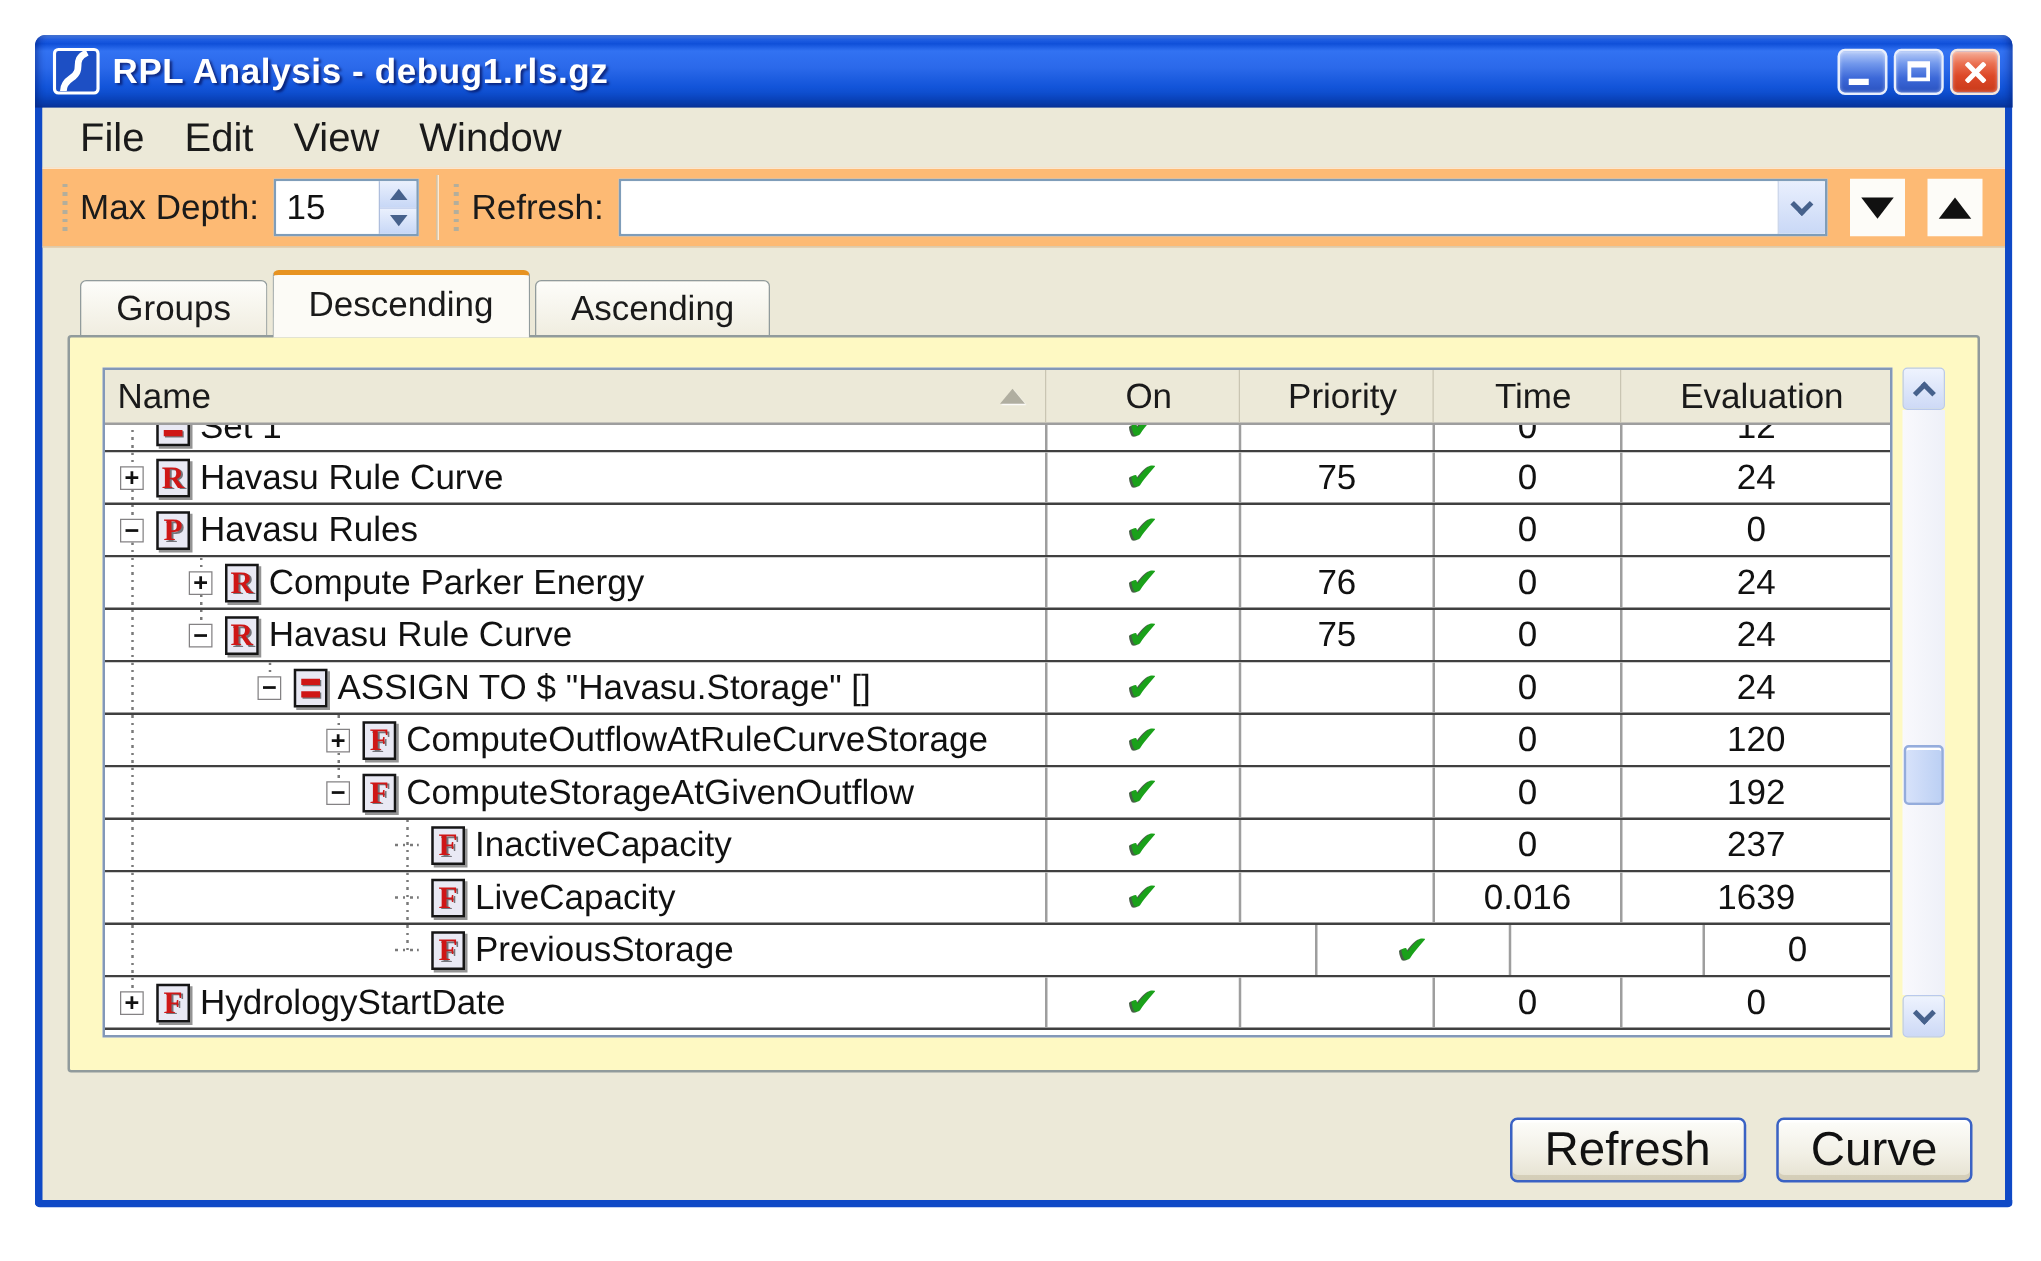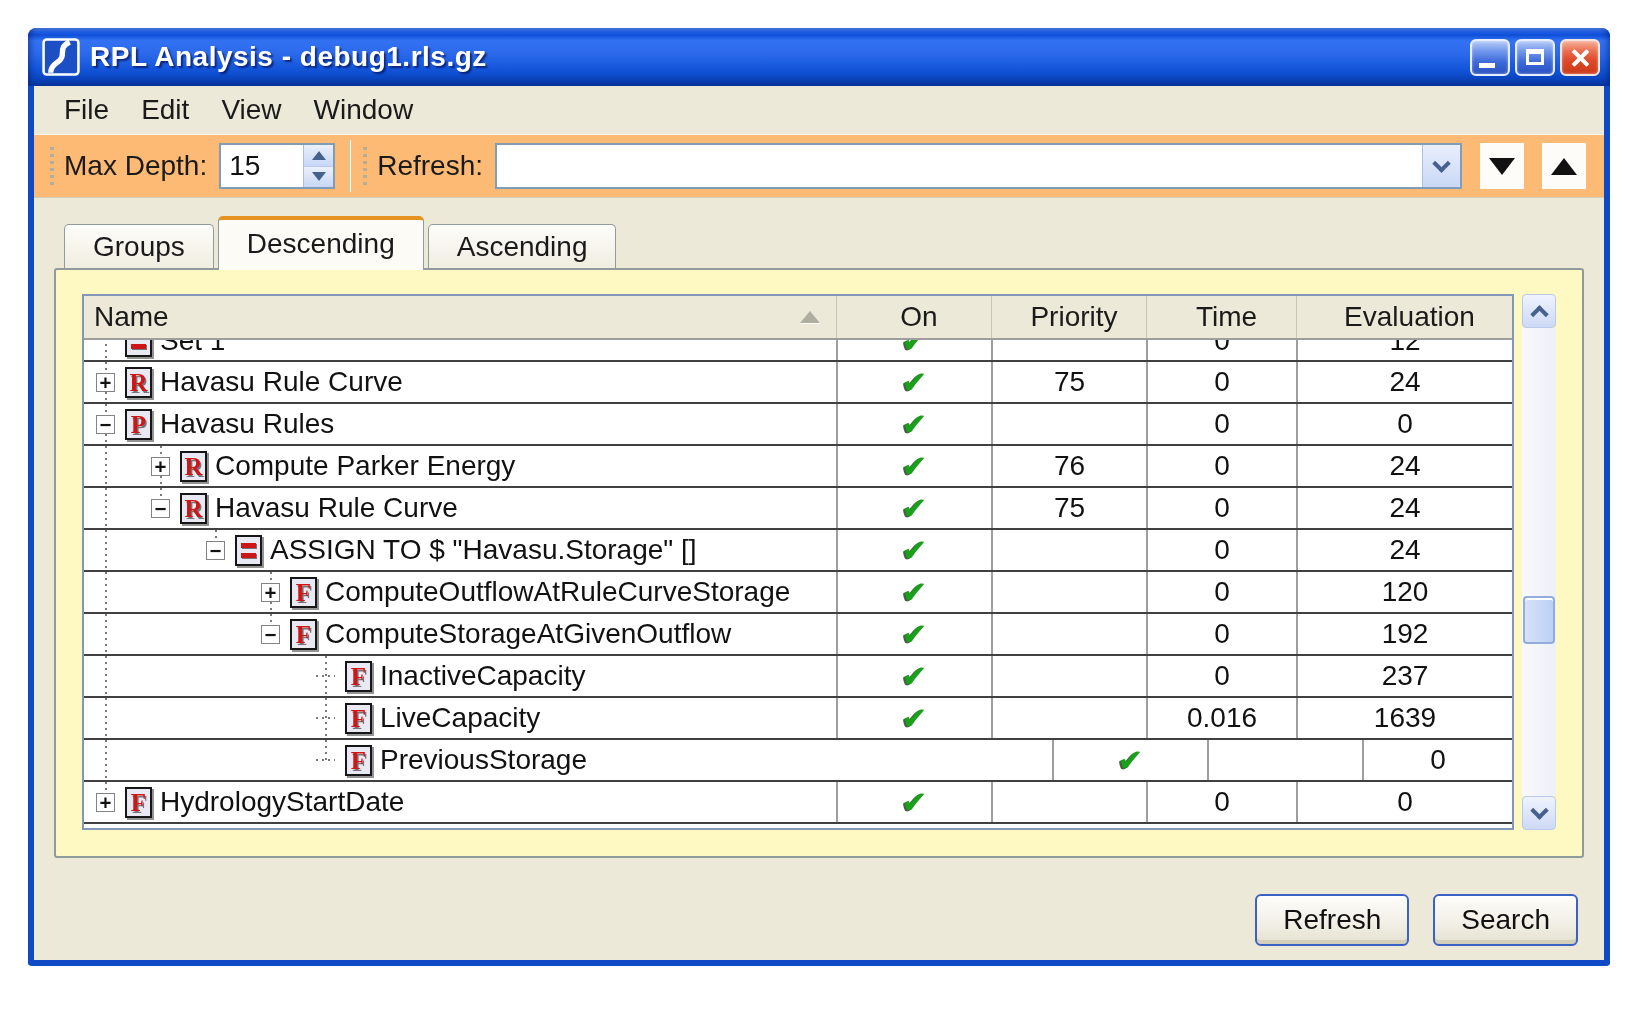--- a/index.html
+++ b/index.html
@@ -20,21 +20,21 @@
             box-shadow:inset 0 0 3px rgba(255,255,255,.5); cursor:default; }
   .tb-btn.bluebtn { background:linear-gradient(180deg,#b8ccf8 0%,#7298ec 30%,#3c68d8 65%,#2a52c0 100%); }
   .tb-btn.redbtn  { background:linear-gradient(180deg,#f6b09a 0%,#ea7051 30%,#dd4828 60%,#c93a1a 100%); border-color:#f4e6de; }
   .glyph-min { position:absolute; left:7px; bottom:6px; width:16px; height:5px; background:#fff; }
   .glyph-max { position:absolute; left:9px; top:8px; width:18px; height:16px; border:3px solid #fff; border-top-width:5px; }
   .xbar { position:absolute; left:8px; top:15px; width:21px; height:4px; background:#fff; border-radius:1px; }
   .xbar.a { transform:rotate(45deg); } .xbar.b { transform:rotate(-45deg); }
 
   
   .menubar { height:48px; display:flex; align-items:center; padding-left:14px; background:#ece9d8; }
-  .menu-item { font-size:28px; color:#1a1a1a; padding:4px 16px; cursor:default; }
+  .menu-item { font-size:32px; color:#1a1a1a; padding:4px 16px; cursor:default; }
 
   
   .toolbar { height:64px; display:flex; align-items:center; background:#fdba74;
              border-top:1px solid #f8f6ee; border-bottom:1px solid #d4d0bc; padding:0 8px; }
   .tool-group { display:flex; align-items:center; height:100%; padding:0 10px 0 4px; }
   .tool-group.grow { flex:1; }
   .group-sep { width:2px; height:52px; border-left:1px solid #c9c5b2; border-right:1px solid #fbfaf4; margin:0 4px; }
   .handle { width:4px; height:38px; margin:0 10px 0 4px;
             background-image:repeating-linear-gradient(180deg,#b3ae9c 0 3px,transparent 3px 7px); }
   .tool-label { font-size:28px; color:#1a1a1a; margin-right:12px; white-space:nowrap; }
@@ -117,21 +117,21 @@
   
   .vscroll { width:34px; margin-left:8px; display:flex; flex-direction:column; position:relative; }
   .scr-btn { height:34px; flex:0 0 auto; border:1px solid #b9c9ec; border-radius:4px;
              background:linear-gradient(180deg,#eef3fe,#cdd9f6); display:flex; align-items:center; justify-content:center; cursor:default; }
   .scr-track { flex:1; background:linear-gradient(90deg,#f9f9fd,#eef0f8); position:relative; }
   .scr-thumb { position:absolute; left:1px; right:1px; top:268px; height:48px; border:2px solid #94acdc; border-radius:4px;
                background:linear-gradient(90deg,#d7e2fa,#bcd0f4); box-shadow:inset 0 2px 0 #fff; cursor:default; }
 
   
   .footer { display:flex; justify-content:flex-end; gap:24px; margin-top:36px; padding-right:6px; }
-  .xp-btn { min-width:140px; height:52px; font-size:28px; color:#111; font-family:inherit;
+  .xp-btn { min-width:140px; height:52px; font-size:38px; color:#111; font-family:inherit;
             border:2px solid #3a62c4; border-radius:6px; cursor:default;
             background:linear-gradient(180deg,#fdfdfa 0%,#f2f0e6 55%,#e5e1d0 100%);
             box-shadow:inset 0 -4px 0 rgba(190,182,152,.45), inset 0 2px 0 #fff; padding:0 26px; }
 </style>
 </head>
 <body>
 
 <div class="window">
 
   <div class="titlebar">
@@ -535,17 +535,17 @@
           </div>
           <div class="scr-btn">
               <span class="chev down"></span>
             </div>
         </div>
       </div>
     </div>
 
     <div class="footer">
       <button class="xp-btn">Refresh</button>
-      <button class="xp-btn">Search</button>
+      <button class="xp-btn">Curve</button>
     </div>
   </div>
 
 </div>
 
 </body></html>

